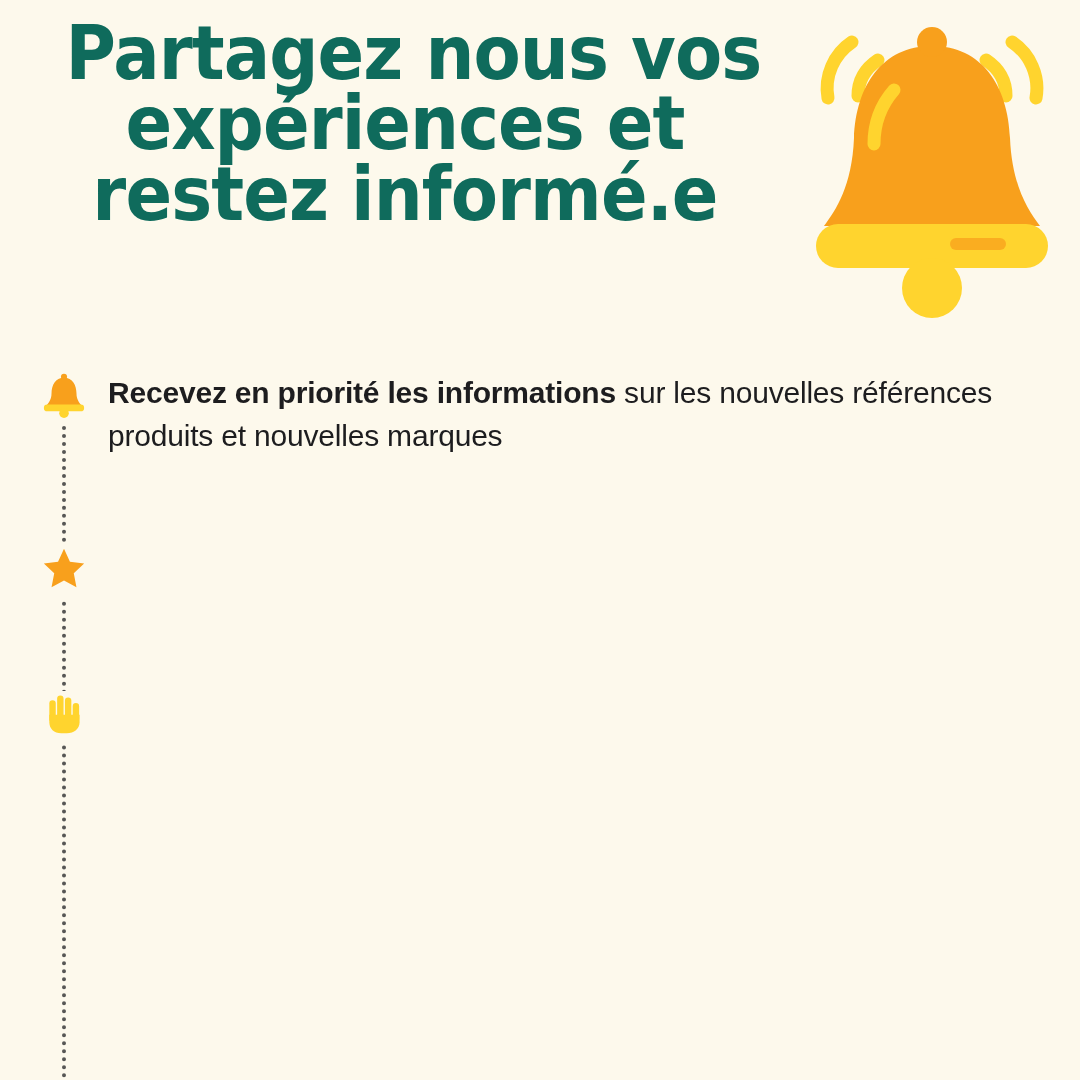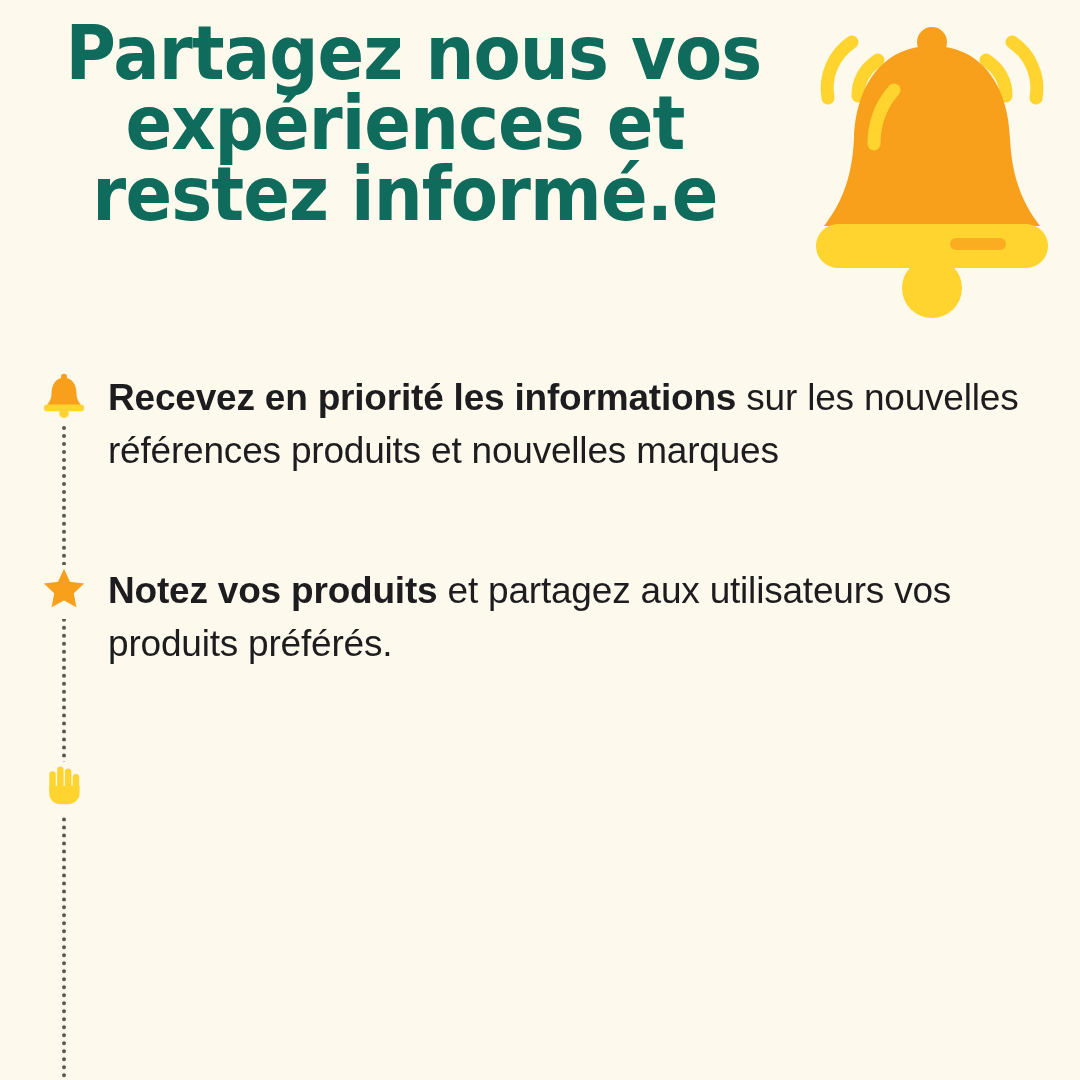--- a/index.html
+++ b/index.html
@@ -97,21 +97,21 @@
     align-items: flex-start;
     justify-content: center;
     background: #fdf9ec;
   }
 
   .item-text {
     margin-left: 12px;
     width: 930px;
     color: #1d1d1f;
     font-family: "Liberation Sans", sans-serif;
-    font-size: 37px;
+    font-size: 30px;
     line-height: 1.42;
     letter-spacing: -0.2px;
   }
   .item-text b {
     font-weight: bold;
   }
 
   .item-1 { margin-bottom: 88px; }
   .item-2 { margin-bottom: 92px; }
 </style>
@@ -168,23 +168,20 @@
         <b>Recevez en priorité les informations</b><span> sur les nouvelles références produits et nouvelles marques</span>
       </div>
     </div>
 
     <div class="item item-2">
       <div class="item-icon">
         <svg viewBox="0 0 48 48" width="46" height="46">
           <path d="M24 4 L30.2 17.4 L45 19.3 L34.2 29.5 L37 44 L24 37 L11 44 L13.8 29.5 L3 19.3 L17.8 17.4 Z" fill="#f8a01c"></path>
         </svg>
       </div>
-      <div class="item-text">
-        <b>Notez vos produits</b><span> et partagez aux utilisateurs vos produits préférés.</span>
-      </div>
     </div>
 
     <div class="item item-3">
       <div class="item-icon">
         <svg viewBox="0 0 48 48" width="44" height="44">
           <g fill="#ffd42e">
             <rect x="8" y="10" width="7" height="24" rx="3.5"></rect>
             <rect x="16.5" y="5" width="7" height="29" rx="3.5"></rect>
             <rect x="25" y="7" width="7" height="27" rx="3.5"></rect>
             <rect x="33.5" y="13" width="7" height="21" rx="3.5"></rect>

